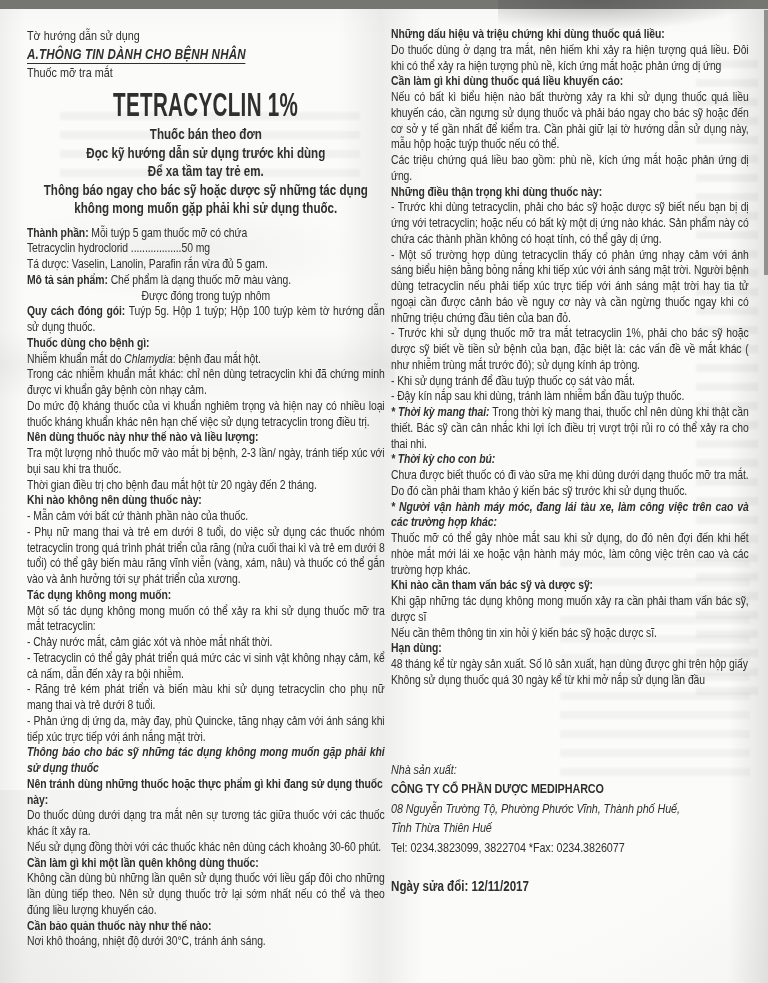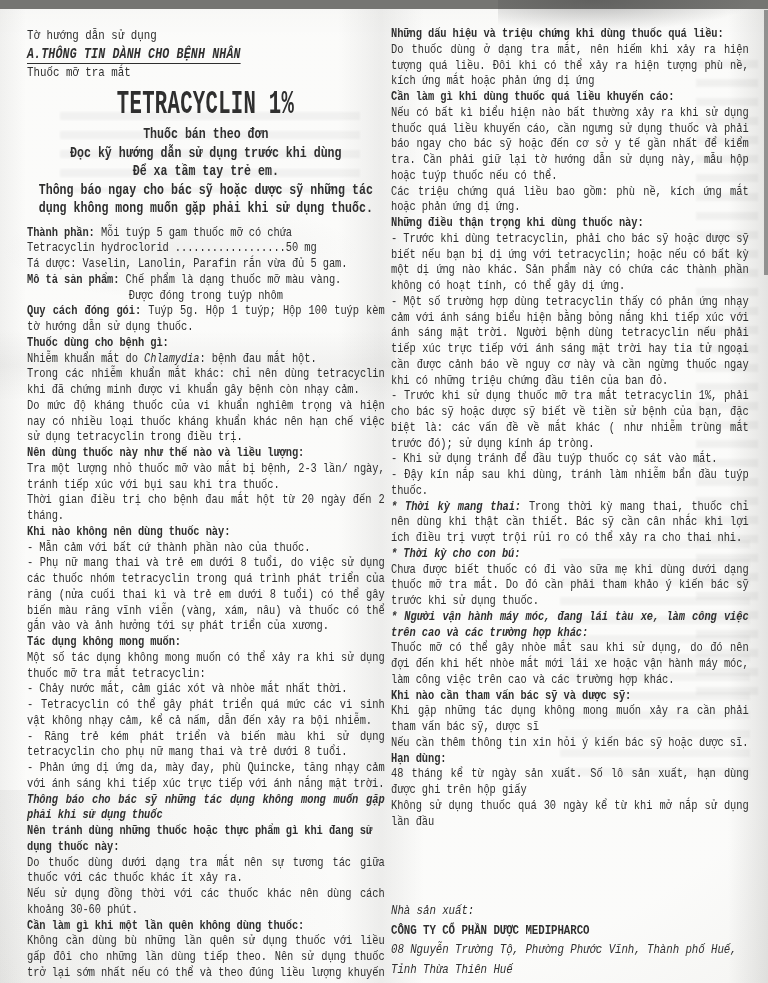--- a/index.html
+++ b/index.html
@@ -2,21 +2,21 @@
 <html><head>
 <meta charset="utf-8">
 <style>
   html,body{margin:0;padding:0;}
   body{
     width:768px;height:983px;
     font-family:"Liberation Sans","DejaVu Sans",sans-serif;
     background:#8d8d8b;
     -webkit-font-smoothing:antialiased;
   }
-  .stage{position:relative;width:768px;height:983px;overflow:hidden;font-family:Liberation Mono, monospace;}
+  .stage{position:relative;width:768px;height:983px;overflow:hidden;}
   .scanner-band{position:absolute;left:0;top:0;width:768px;height:10px;background:#757572;}
   .paper{
     position:absolute;left:0;top:9px;width:768px;height:974px;
     background:
       radial-gradient(130% 105% at 48% 42%, rgba(255,255,255,.55) 55%, rgba(190,190,185,.28) 100%),
       linear-gradient(180deg, #efefec 0px, var(--paper,#f6f6f3) 26px);
   }
   .edge-right{position:absolute;right:0;top:10px;width:4px;height:265px;background:#4c4c4c;opacity:.55;}
   .corner-shadow{position:absolute;left:498px;top:0;width:270px;height:34px;
     background:radial-gradient(ellipse at 35% 0%, rgba(60,60,60,.35), transparent 65%);}

